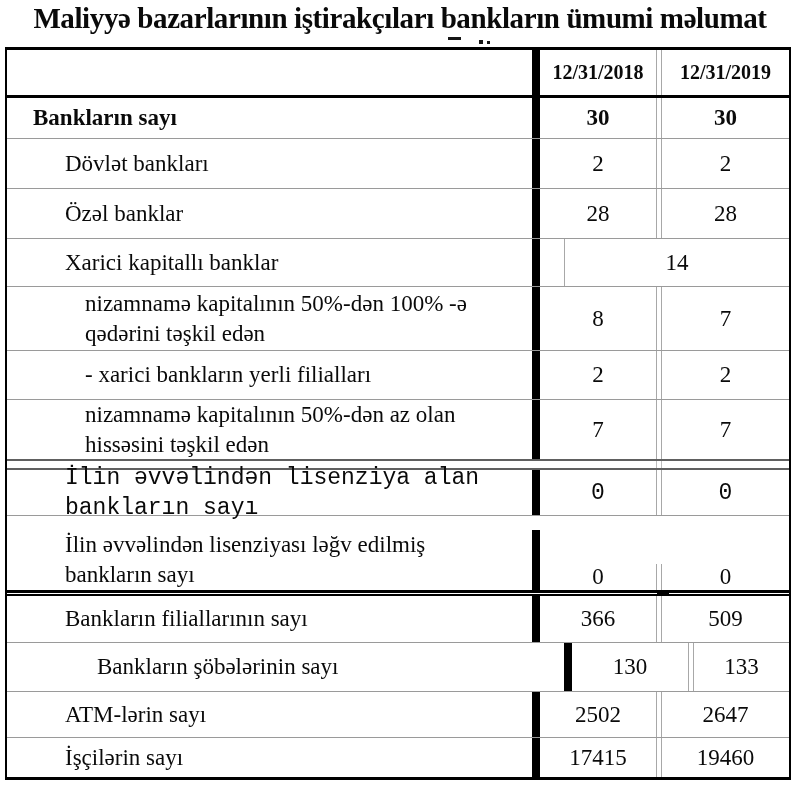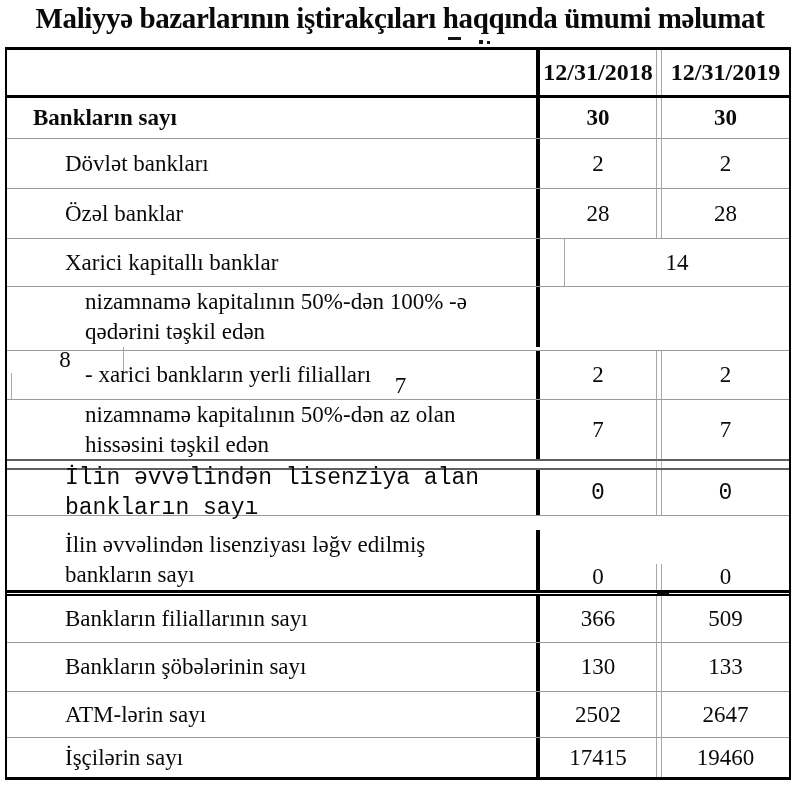--- a/index.html
+++ b/index.html
@@ -18,58 +18,58 @@
   .art-dot2{left:487px;top:41px;width:3px;height:3px;}
 
   .table{
     position:absolute;left:5px;top:47px;width:786px;
     border:2px solid #000;border-top:3px solid #000;border-bottom:3px solid #000;
     background:#fff;box-sizing:border-box;
   }
   .row{display:flex;border-top:1px solid #9a9a9a;box-sizing:border-box;}
   .cell{display:flex;align-items:center;box-sizing:border-box;}
   .c-label{
-    width:533px;border-right:4px solid #000000;
+    width:533px;border-right:8px solid #000000;
     font-size:23px;line-height:30px;white-space:pre-line;
   }
   .c-v1{width:117px;border-right:1px solid #a8a8a8;justify-content:center;font-size:23px;}
   .c-v2{flex:1;margin-left:4px;border-left:1px solid #a8a8a8;justify-content:center;font-size:23px;}
 
   .r-hd{height:45px;border-top:none;}
-  .r-hd .c-v1,.r-hd .c-v2{font-size:24px;font-weight:bold;}
+  .r-hd .c-v1,.r-hd .c-v2{font-size:20px;font-weight:bold;}
   .r0{height:43px;border-top:3px solid #000;font-weight:bold;}
   .r1,.r2{height:50px;}
   .r3{height:48px;gap:20px;}
-  .r4{height:64px;flex-direction:column;}
+  .r4{height:64px;}
   .r5{height:49px;}
   .r6{height:60px;}
   .spacer-row{height:11px;border-top:2px solid #606060;border-bottom:2px solid #606060;}
   .spacer-row .c-label{border-right:none;}
   .spacer-row .c-v1{border-right-color:#bdbdbd;}
   .spacer-row .c-v2{border-left-color:#bdbdbd;}
   .r7{height:45px;border-top:none;font-family:Liberation Mono, monospace;}
   .r8{height:75px;align-items:flex-end;}
   .divider-row{height:6px;border-top:3px solid #000;border-bottom:2px solid #000;}
   .divider-row .c-label{border-right:none;}
   .divider-row .c-v1{border-right:none;}
   .divider-row .c-v2{margin-left:0;border-left:12px solid #000;}
   .r9{height:46px;border-top:none;}
-  .r10{height:49px;}
+  .r10{height:49px;padding-left:32px;}
   .r11{height:46px;}
   .r12{height:40px;}
 
   .ind0{padding-left:26px;}
   .ind1{padding-left:58px;}
   .ind2{padding-left:78px;}
   .ind3{padding-left:78px;}
 </style>
 </head>
 <body>
 
-<div class="page-title">Maliyyə bazarlarının iştirakçıları haqqında ümumi məlumat</div>
+<div class="page-title">Maliyyə bazarlarının iştirakçıları bankların ümumi məlumat</div>
 
 <div class="artifacts">
   <span class="art-dash"></span>
   <span class="art-dot1"></span>
   <span class="art-dot2"></span>
 </div>
 
 <div class="table">
 
   <div class="row r-hd">

